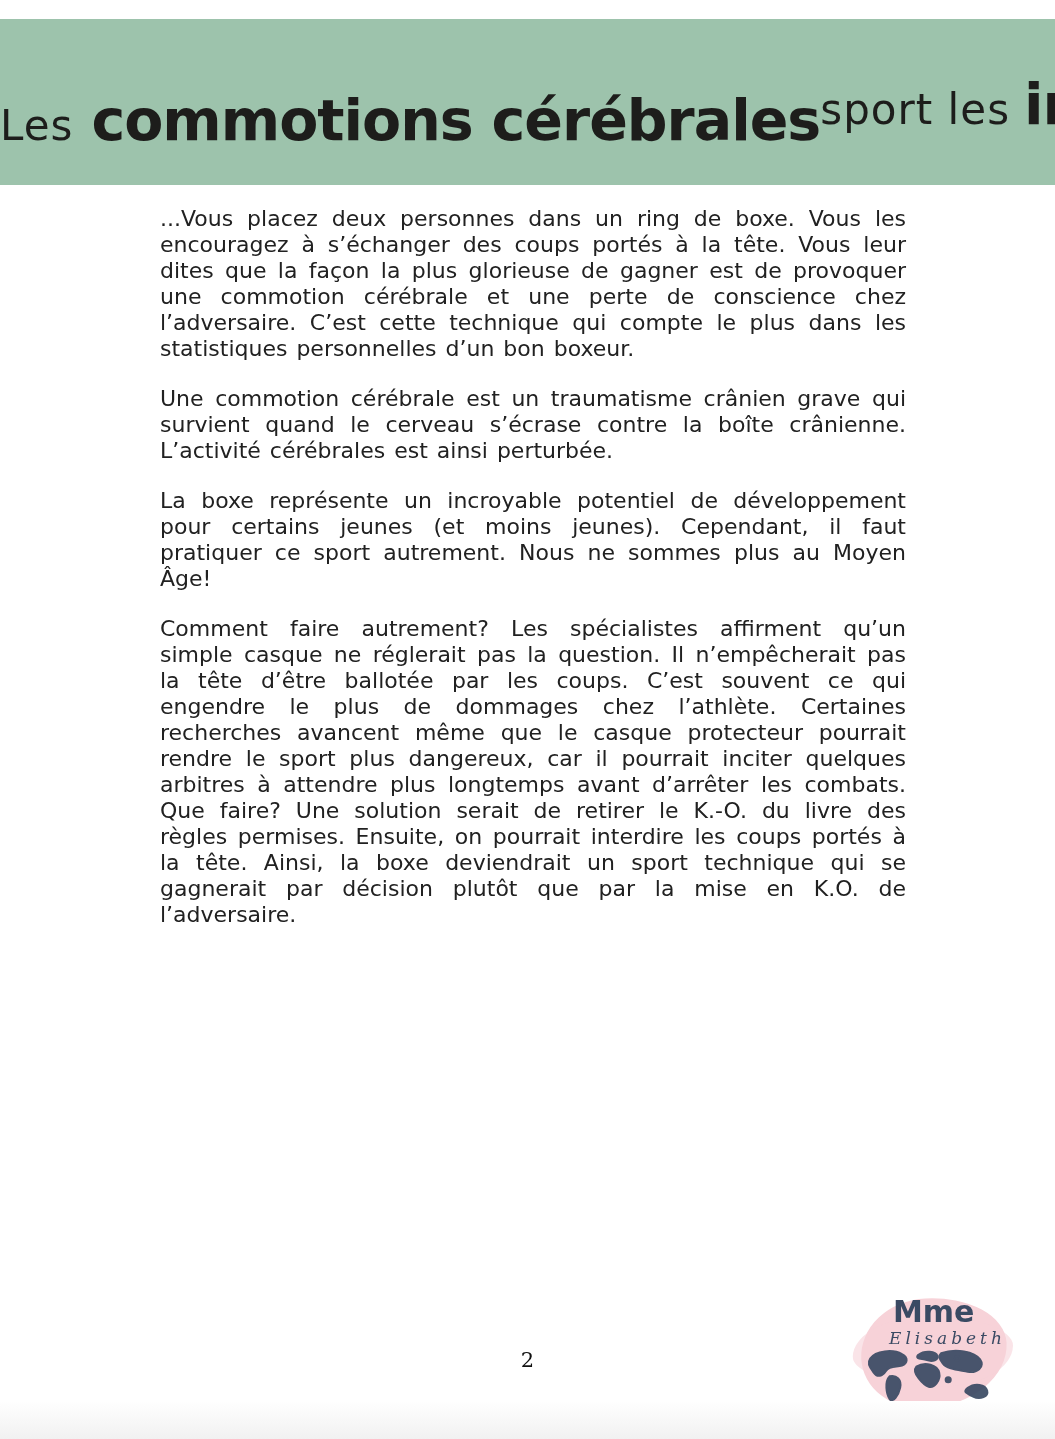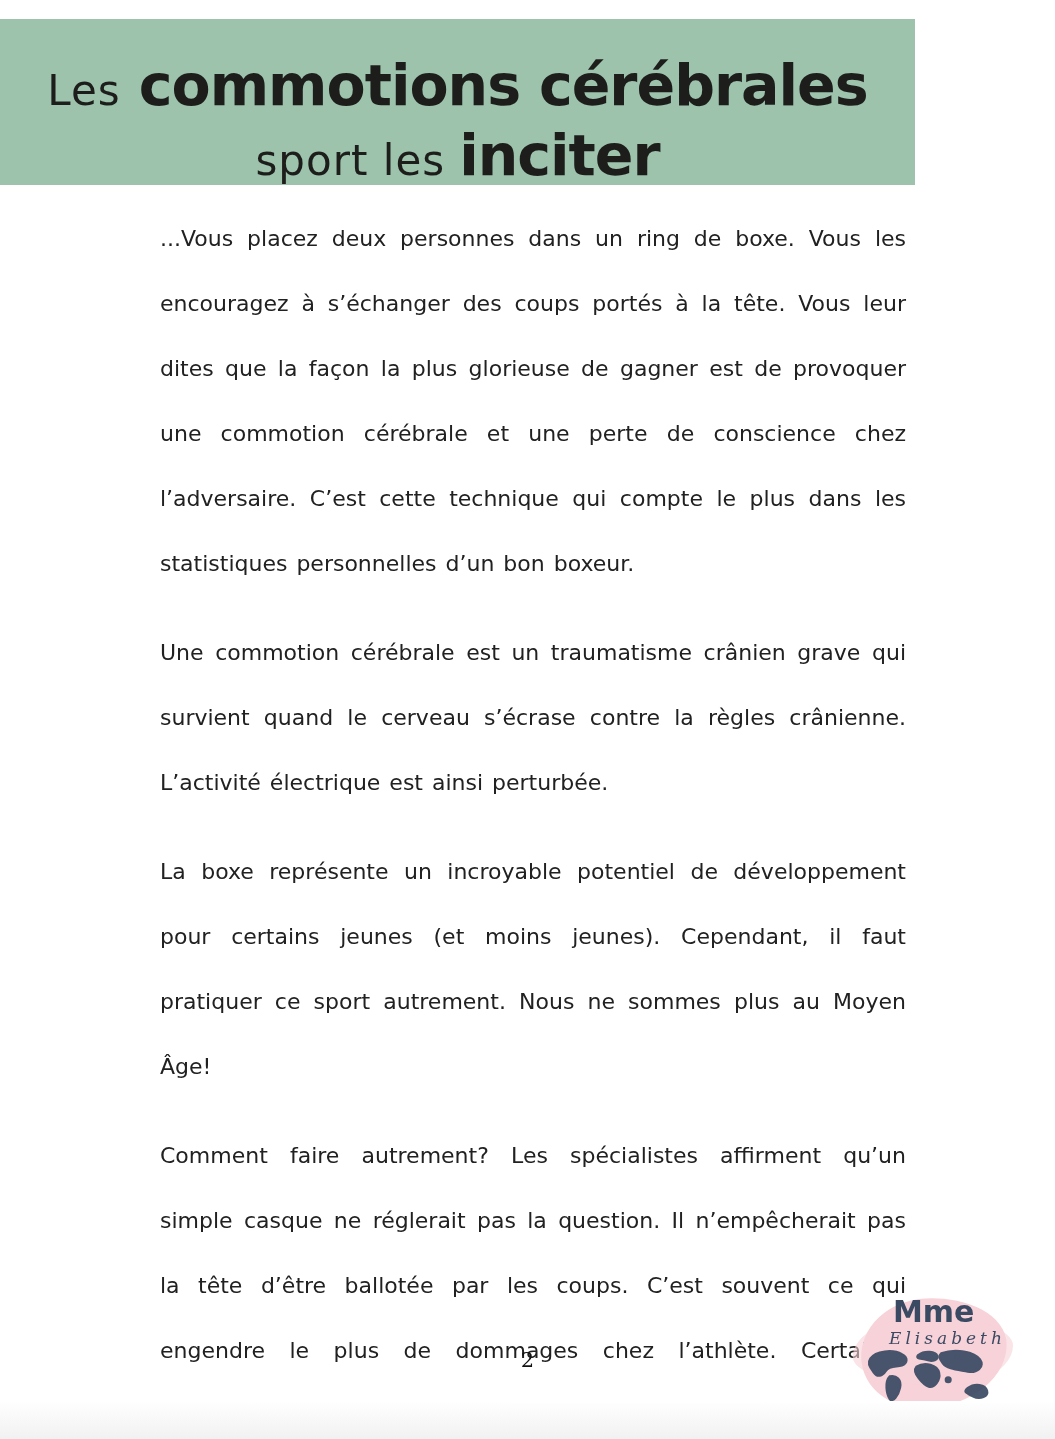--- a/index.html
+++ b/index.html
@@ -16,23 +16,23 @@
     position:relative;
     width:1055px;height:1439px;
     margin:0 auto;
     background:var(--page-bg);
     overflow:hidden;
     font-family:"DejaVu Sans",sans-serif;
   }
 
   
   .header-band{
-    position:absolute;left:0;top:19px;width:915px;height:166px;
+    position:absolute;left:0;top:19px;width:1055px;height:166px;
     background:var(--header-bg);
-    display:flex;flex-direction:column;align-items:center;justify-content:center;
+    display:flex;flex-direction:row;align-items:center;
     color:var(--title-text);
   }
   .title-line{display:flex;align-items:baseline;white-space:nowrap;}
   .title-line.l1{margin-top:2px;}
   .title-line.l2{margin-top:4px;}
   .t-thin{
     font-size:42px;font-weight:400;letter-spacing:1px;
     font-family:"DejaVu Sans",sans-serif;
   }
   .t-chunky{
@@ -41,21 +41,21 @@
   }
   .l1 .t-chunky{margin-left:18px;margin-top:34px;}
   .l2 .t-chunky{margin-left:14px;}
 
   
   .article{
     position:absolute;left:160px;top:206px;width:746px;
     color:var(--body-text);
   }
   .article p{
-    font-size:22px;line-height:65px;
+    font-size:22px;line-height:26px;
     text-align:justify;
     margin-bottom:24px;
     word-spacing:2px;
   }
   .article p:last-child{margin-bottom:0;}
 
   
   .page-number{
     position:absolute;left:0;top:1348px;width:1055px;
     text-align:center;
@@ -109,21 +109,21 @@
       <span class="t-chunky">commotions cérébrales</span>
     </div>
     <div class="title-line l2">
       <span class="t-thin">sport les</span>
       <span class="t-chunky">inciter</span>
     </div>
   </div>
 
   <div class="article">
     <p>...Vous placez deux personnes dans un ring de boxe. Vous les encouragez à s’échanger des coups portés à la tête. Vous leur dites que la façon la plus glorieuse de gagner est de provoquer une commotion cérébrale et une perte de conscience chez l’adversaire. C’est cette technique qui compte le plus dans les statistiques personnelles d’un bon boxeur.</p>
-    <p>Une commotion cérébrale est un traumatisme crânien grave qui survient quand le cerveau s’écrase contre la règles crânienne. L’activité électrique est ainsi perturbée.</p>
+    <p>Une commotion cérébrale est un traumatisme crânien grave qui survient quand le cerveau s’écrase contre la boîte crânienne. L’activité cérébrales est ainsi perturbée.</p>
     <p>La boxe représente un incroyable potentiel de développement pour certains jeunes (et moins jeunes). Cependant, il faut pratiquer ce sport autrement. Nous ne sommes plus au Moyen Âge!</p>
     <p>Comment faire autrement? Les spécialistes affirment qu’un simple casque ne réglerait pas la question. Il n’empêcherait pas la tête d’être ballotée par les coups. C’est souvent ce qui engendre le plus de dommages chez l’athlète. Certaines recherches avancent même que le casque protecteur pourrait rendre le sport plus dangereux, car il pourrait inciter quelques arbitres à attendre plus longtemps avant d’arrêter les combats.  Que faire? Une solution serait de retirer le K.-O. du livre des règles permises. Ensuite, on pourrait interdire les coups portés à la tête. Ainsi, la boxe deviendrait un sport technique  qui se gagnerait par décision plutôt que par la mise en K.O. de l’adversaire.</p>
   </div>
 
   <div class="page-number">2</div>
 
   <div class="logo">
     <div class="pink-blob"></div>
     <div class="mme">Mme</div>
     <div class="elisabeth">Elisabeth</div>

